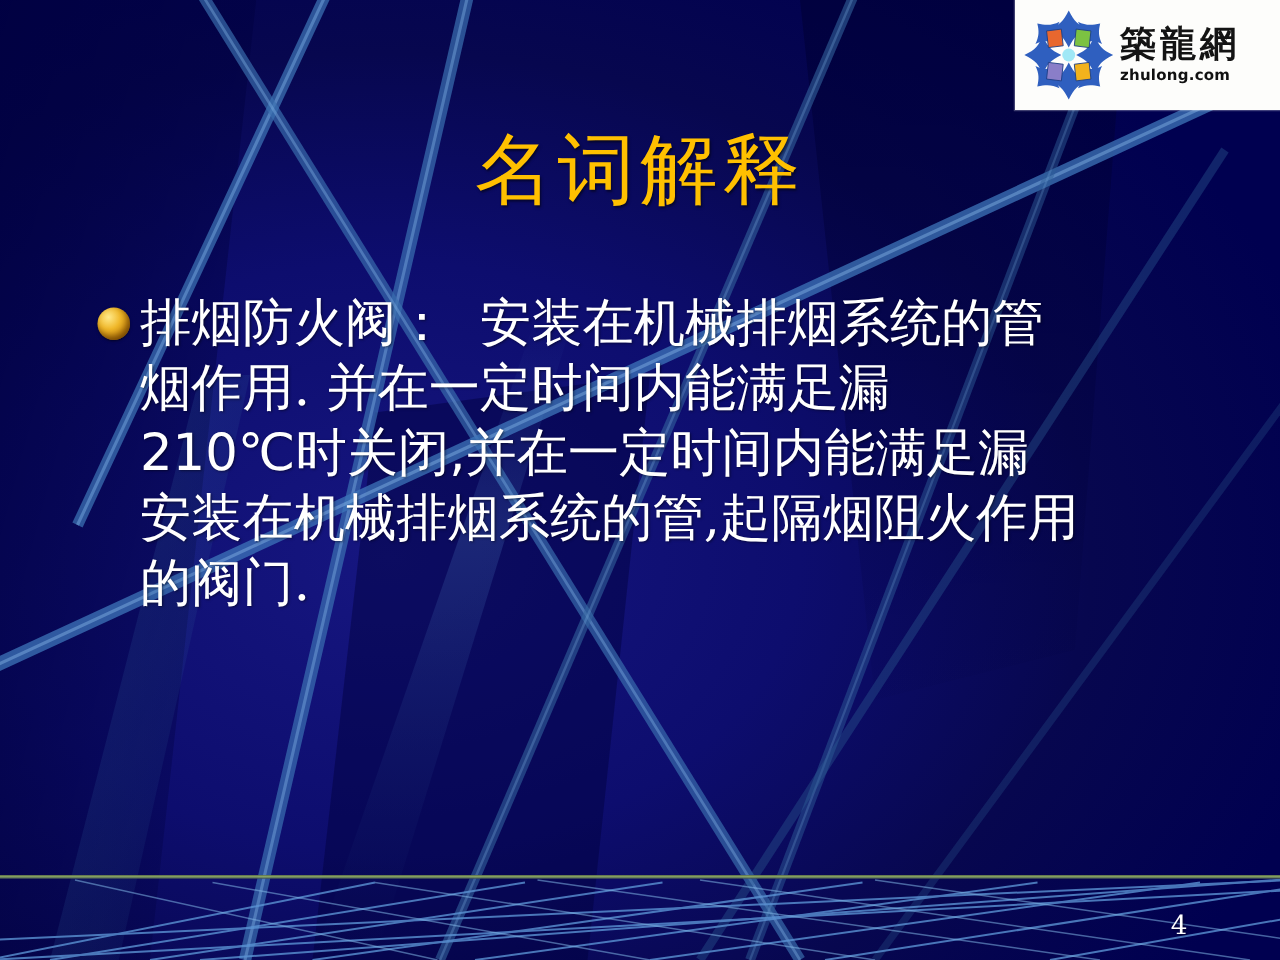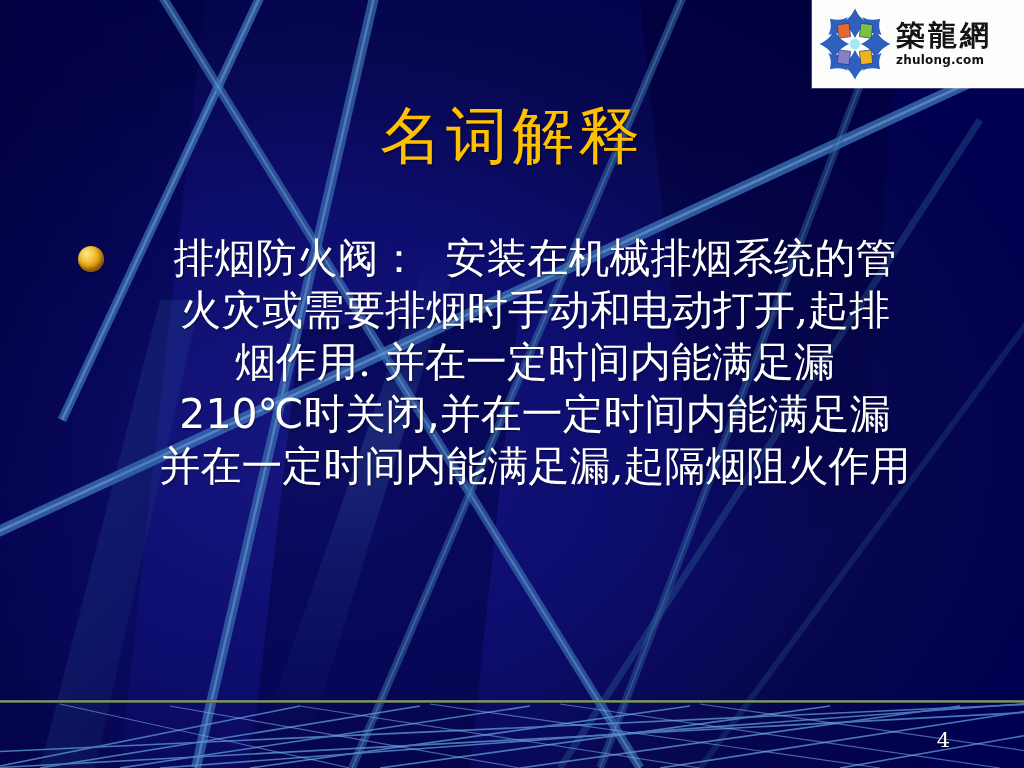--- a/index.html
+++ b/index.html
@@ -114,21 +114,20 @@
     box-shadow: inset -2px -3px 5px rgba(80,45,0,0.65), 0 1px 2px rgba(0,0,0,0.5);
   }
   #body-text {
     flex: 1 1 auto;
     color: #ffffff;
     font-size: 41px;
     line-height: 52px;
     letter-spacing: 0px;
     text-shadow: 1px 1px 2px rgba(0,0,0,0.45);
     font-family: "DejaVu Serif", "Liberation Serif", serif;
-    text-align: center;
   }
   #body-text .num {
     font-family: "DejaVu Sans", "Liberation Sans", sans-serif;
     font-weight: 500;
   }
   .bline { white-space: pre; display: block; }
 
   
   #footer-rule {
     position: absolute;
@@ -257,23 +256,23 @@
       <div id="logo-url">zhulong.com</div>
     </div>
   </div>
 
   <div id="title">名词解释</div>
 
   <div id="body-block">
     <div id="bullet-marker"></div>
     <div id="body-text">
       <span class="bline">排烟防火阀：  安装在机械排烟系统的管</span>
-      <span class="bline">火灾或需要排烟时手动和电动打开,起排</span>
       <span class="bline">烟作用. 并在一定时间内能满足漏</span>
       <span class="bline num">210℃时关闭,并在一定时间内能满足漏</span>
-      <span class="bline">并在一定时间内能满足漏,起隔烟阻火作用</span>
+      <span class="bline">安装在机械排烟系统的管,起隔烟阻火作用</span>
+      <span class="bline">的阀门.</span>
     </div>
   </div>
 
   <div id="footer-rule"></div>
   <div id="page-number">4</div>
 
 </div>
 
 </body></html>

